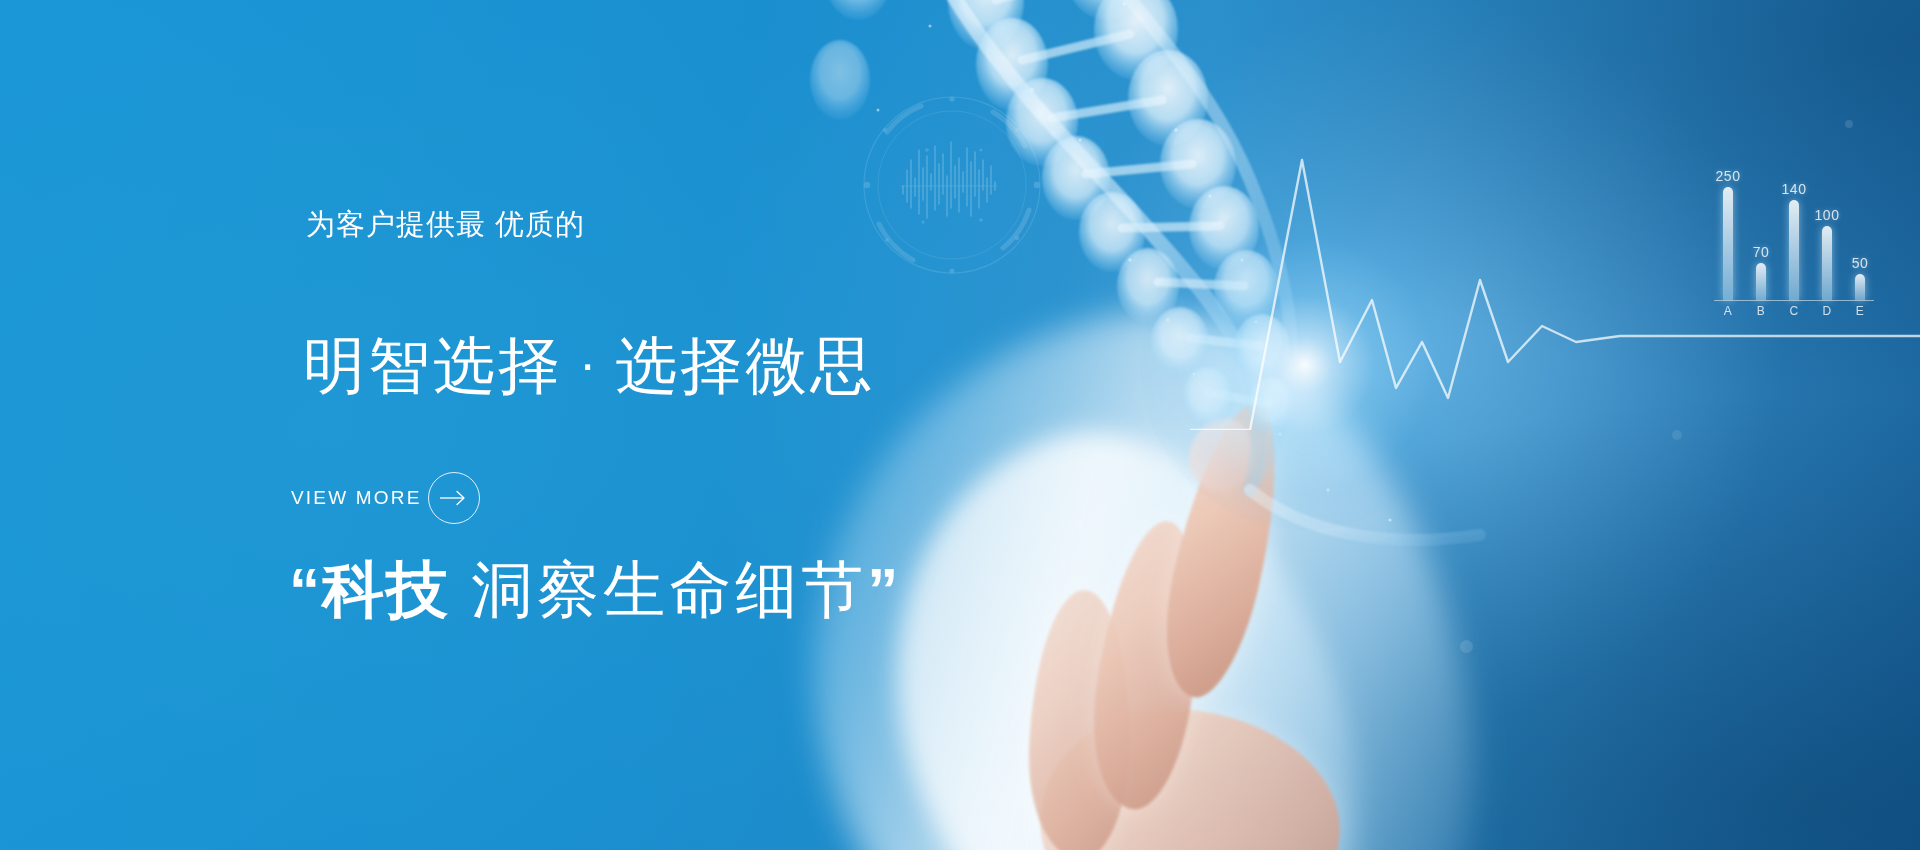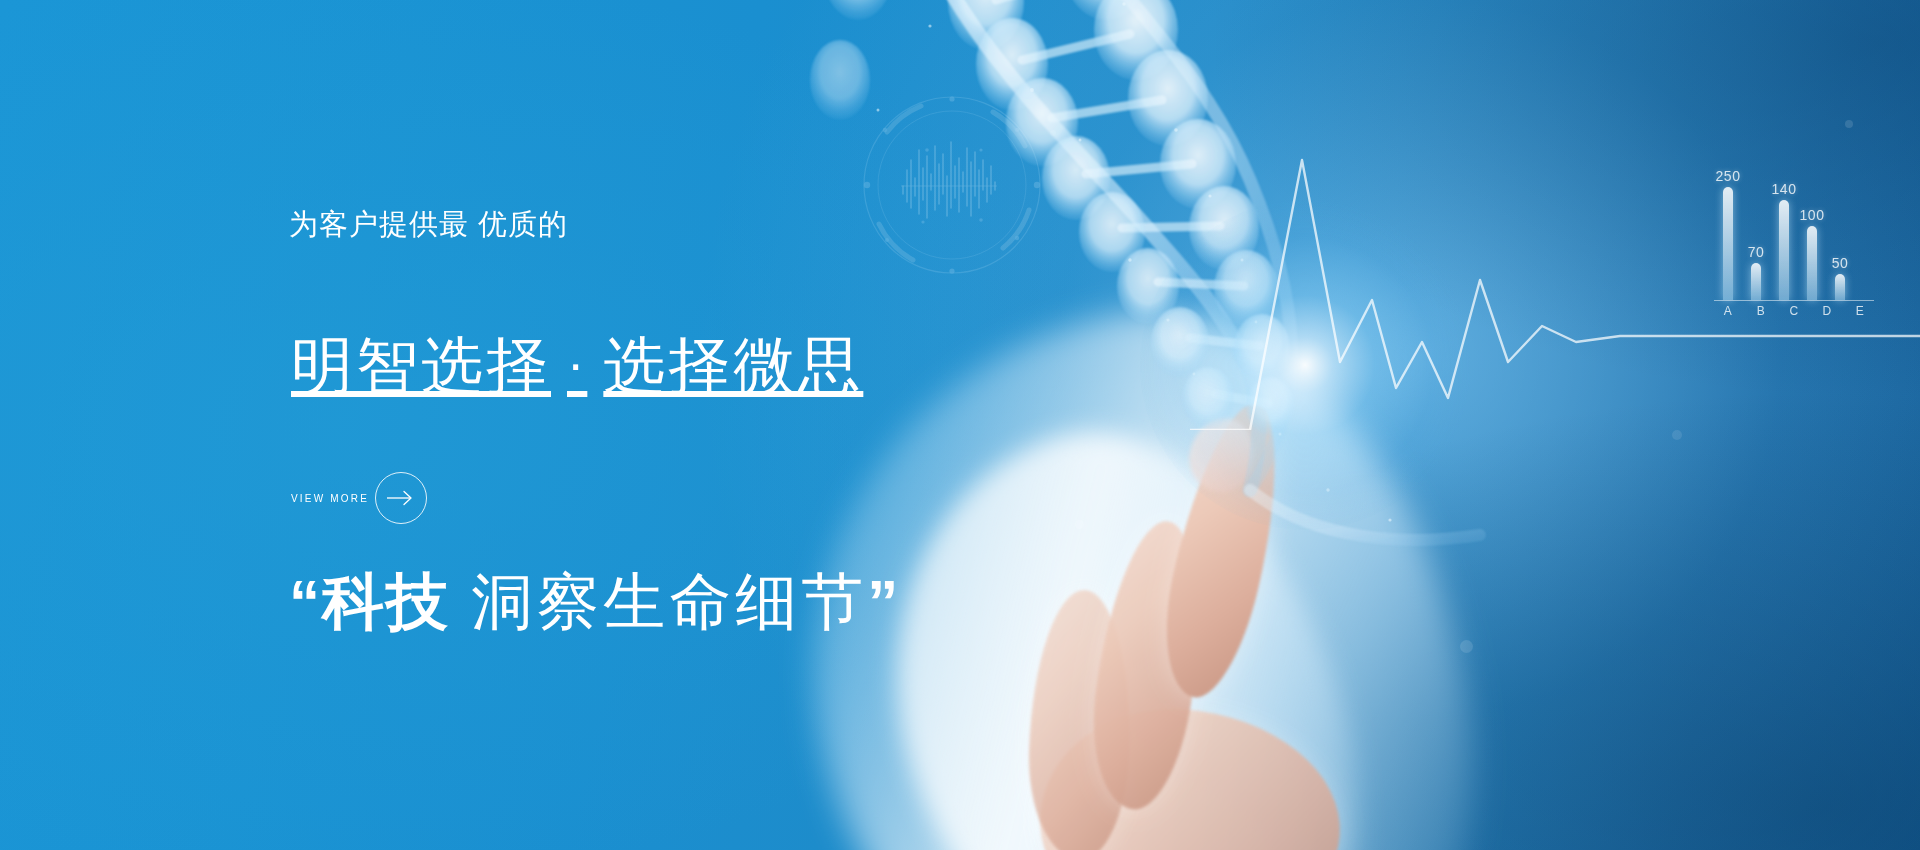--- a/index.html
+++ b/index.html
@@ -134,21 +134,21 @@
   
   .minichart{
     position:absolute;
     left:1700px; top:150px;
     width:190px; height:180px;
     opacity:.92;
   }
   .mc-plot{
     position:absolute; left:14px; top:18px;
     width:160px; height:132px;
-    display:flex; align-items:flex-end; 
+    display:flex; align-items:flex-end; justify-content:space-between;
   }
   .mc-col{
     width:28px; height:100%;
     display:flex; flex-direction:column; align-items:center; justify-content:flex-end;
     position:relative;
   }
   .mc-val{
     font-size:14px; color:rgba(255,255,255,.88);
     margin-bottom:3px; letter-spacing:.5px;
     text-shadow:0 0 5px rgba(255,255,255,.45);
@@ -185,43 +185,42 @@
     z-index:20;
   }
   .sub-line{
     font-size:29px;
     line-height:1.45;
     color:#ffffff;
     font-weight:400;
     letter-spacing:1px;
     white-space:nowrap;
   }
-  .subtitle{ position:absolute; top:203px; left:0; }
+  .subtitle{ position:absolute; top:203px; left:17px; }
 
   .headline{
-    position:absolute; top:335px; left:2px;
+    position:absolute; top:335px; left:14px;
     font-size:62px;
     font-weight:400;
     color:#ffffff;
     letter-spacing:3px;
     white-space:nowrap;
     line-height:1;
-    text-decoration:underline;
   }
   .headline .dot{ margin:0 16px; font-size:52px; vertical-align:6px; }
 
   .viewmore{
     position:absolute; top:470px; left:2px;
     display:flex; align-items:center;
     height:56px;
     cursor:pointer;
     text-decoration:none;
   }
   .vm-label{
-    font-size:10px;
+    font-size:19px;
     letter-spacing:2.2px;
     color:#ffffff;
     font-weight:400;
     margin-right:6px;
     white-space:nowrap;
   }
   .vm-circle{
     width:52px; height:52px;
     border:1px solid rgba(255,255,255,.85);
     border-radius:50%;
@@ -230,21 +229,20 @@
   .vm-circle svg{ display:block; }
 
   .quote{
     position:absolute; top:556px; left:0;
     font-size:62px;
     color:#ffffff;
     letter-spacing:2px;
     white-space:nowrap;
     line-height:1.1;
     font-weight:300;
-    margin-top:12px;
   }
   .quote .qm{ font-weight:700; font-size:62px; }
   .quote .strong{ font-weight:700; letter-spacing:2px; }
   .quote .light{ font-weight:300; letter-spacing:4px; }
 </style>
 </head>
 <body>
 
 <div class="banner">
 

